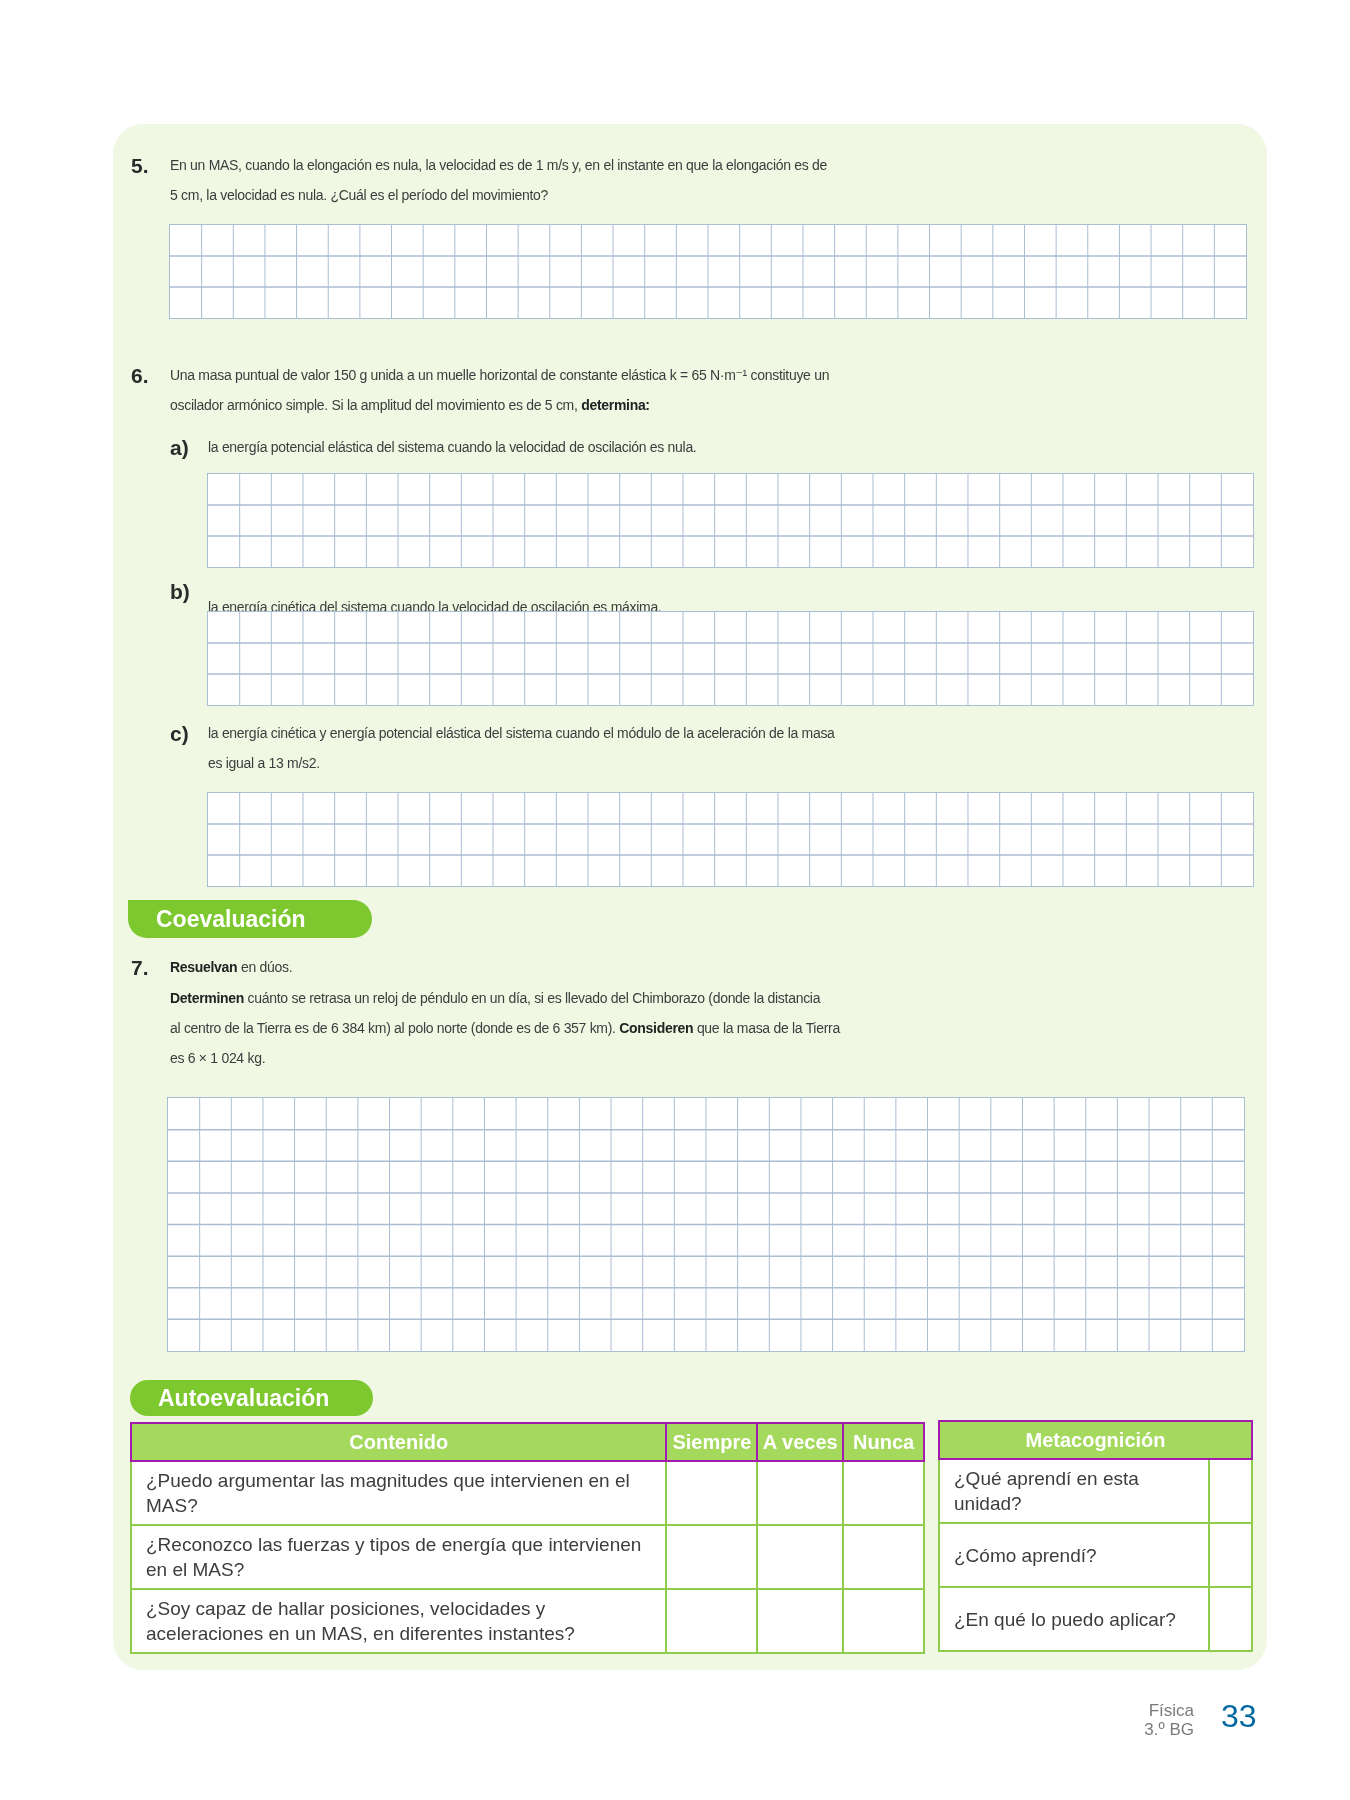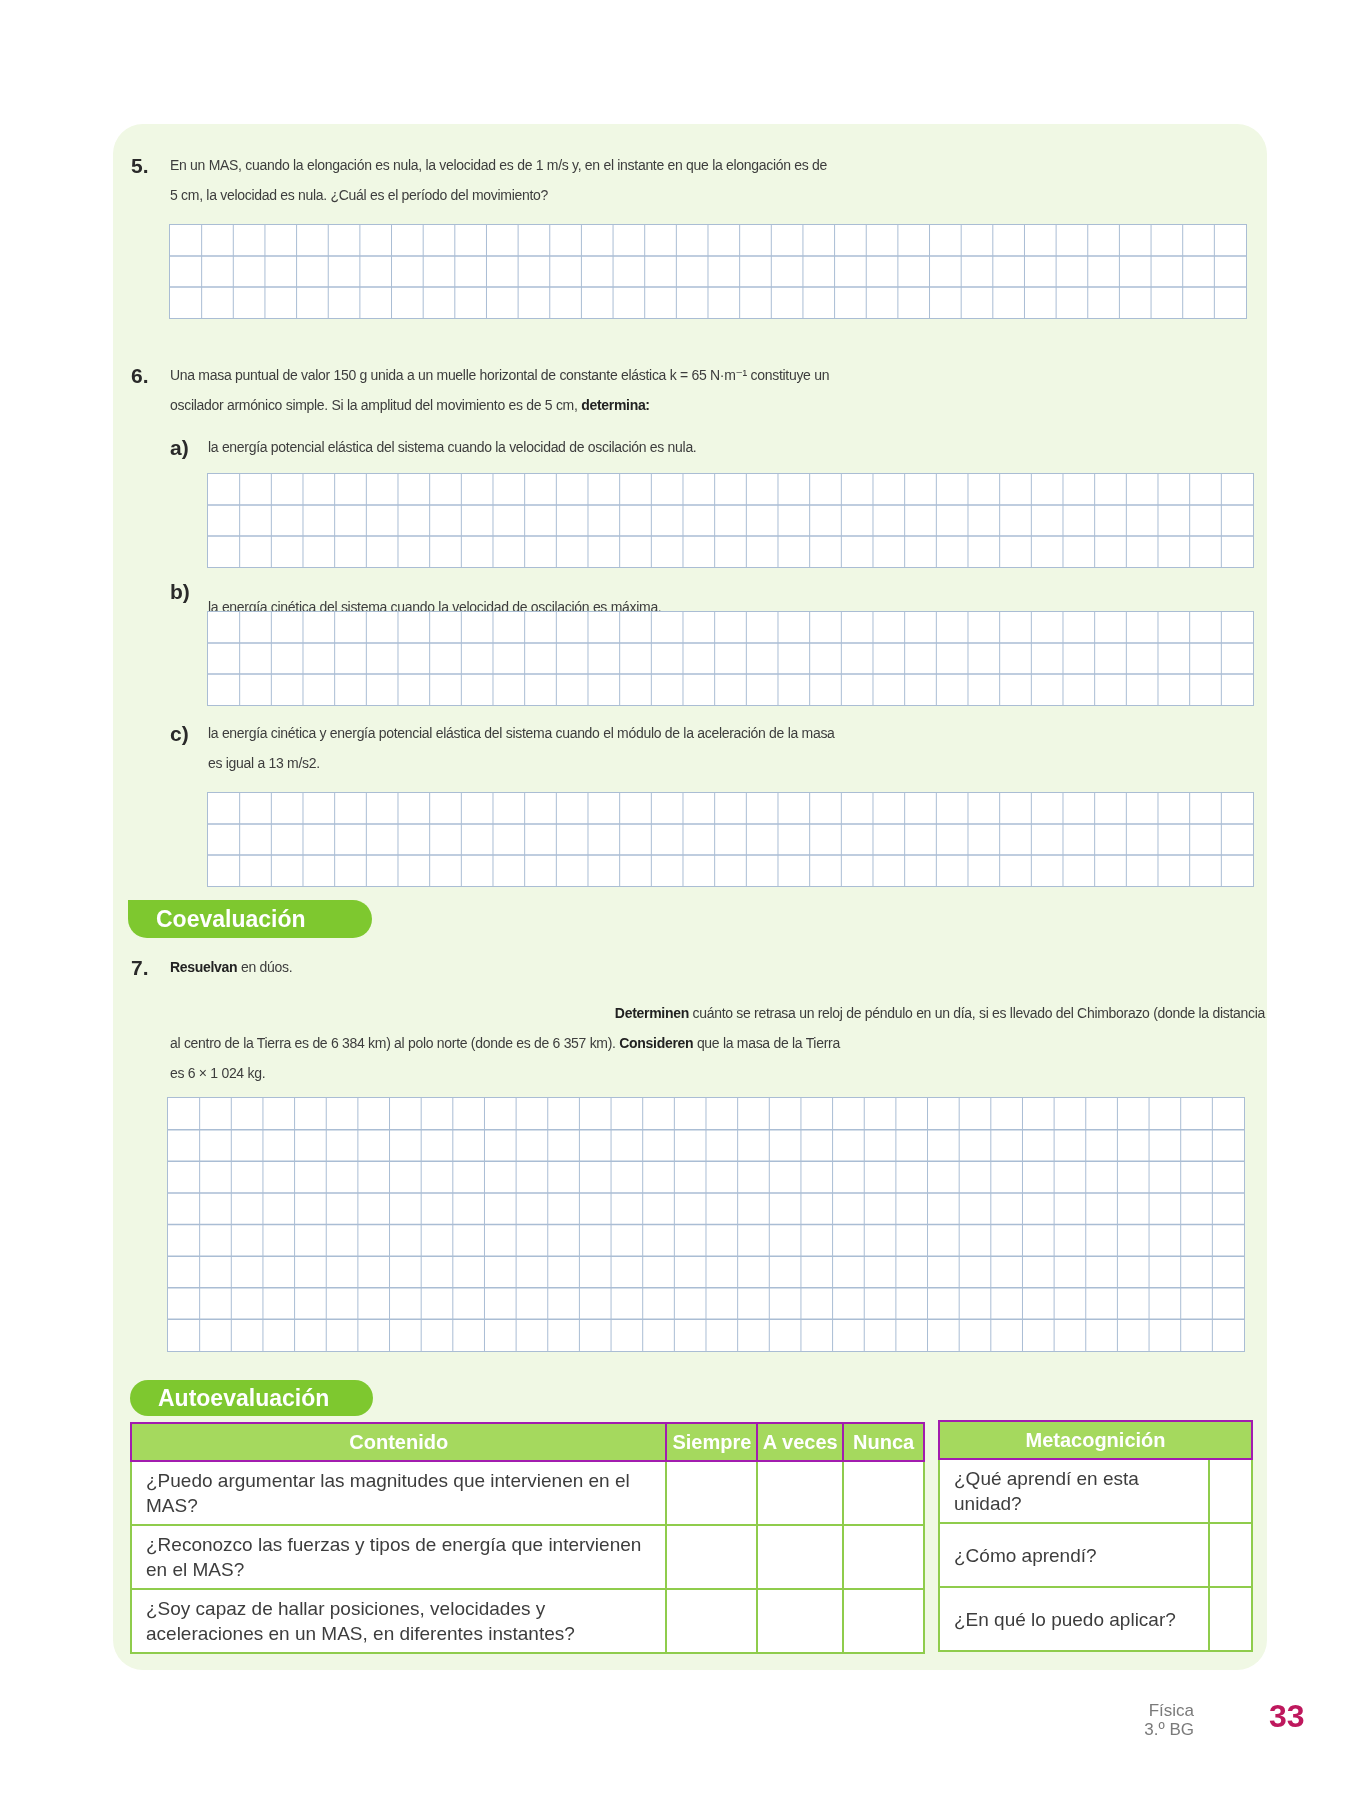--- a/index.html
+++ b/index.html
@@ -16,21 +16,21 @@
   .pill { position:absolute; background:#7ec82f; color:#ffffff; font-weight:bold; font-size:23px;
           border-radius:0 20px 20px 20px; box-sizing:border-box; padding-left:28px; line-height:38px; }
   .pill.rounded { border-radius:20px; }
   table.eval { position:absolute; border-collapse:collapse; font-size:19px; }
   table.eval th { background:#a5d95e; color:#ffffff; font-weight:bold; font-size:20px;
                   border:2px solid #a21caf; padding:0 4px; height:36px; white-space:nowrap; }
   table.eval td { background:#ffffff; border:2px solid #8fcc4c; color:#3d3d3d; padding:2px 14px;
                   vertical-align:middle; line-height:25px; }
   .footer-subject { position:absolute; right:156px; top:1701px; text-align:right; font-size:17px;
                     line-height:19px; color:#7a7a7a; }
-  .footer-page { position:absolute; left:1221px; top:1698px; font-size:32px; font-weight:bold; color:#be185d;margin-left:48px; }
+  .footer-page { position:absolute; left:1221px; top:1698px; font-size:32px; font-weight:normal; color:#0369a1; }
 </style>
 </head>
 <body>
 
 <div class="panel"></div>
 
 <div class="qnum" style="left:131px;top:154px;">5.</div>
 <div class="qtext" style="left:170px;top:150px;width:1090px;">
   <div>En un MAS, cuando la elongación es nula, la velocidad es de 1 m/s y, en el instante en que la elongación es de</div>
   <div>5 cm, la velocidad es nula. ¿Cuál es el período del movimiento?</div>
@@ -208,21 +208,21 @@
       <line x1="969.6969696969697" x2="969.6969696969697" y1="0" y2="1000" stroke="#aabdd4" stroke-width="1" vector-effect="non-scaling-stroke"></line>
       <line x1="0" x2="1000" y1="333.3333333333333" y2="333.3333333333333" stroke="#aabdd4" stroke-width="1.5" vector-effect="non-scaling-stroke"></line>
       <line x1="0" x2="1000" y1="666.6666666666666" y2="666.6666666666666" stroke="#aabdd4" stroke-width="1.5" vector-effect="non-scaling-stroke"></line>
     </svg>
   </div>
 
 <div class="pill" style="left:128px;top:900px;width:244px;height:38px;">Coevaluación</div>
 <div class="qnum" style="left:131px;top:956px;">7.</div>
 <div class="qtext" style="left:170px;top:952px;width:1095px;">
   <div><b>Resuelvan</b><span> en dúos.</span></div>
-  <div style="margin-top:16px;text-align:right;"><b>Determinen</b><span> cuánto se retrasa un reloj de péndulo en un día, si es llevado del Chimborazo (donde la distancia</span></div>
+  <div style="margin-top:1px;"><b>Determinen</b><span> cuánto se retrasa un reloj de péndulo en un día, si es llevado del Chimborazo (donde la distancia</span></div>
   <div><span>al centro de la Tierra es de 6 384 km) al polo norte (donde es de 6 357 km). </span><b>Consideren</b><span> que la masa de la Tierra</span></div>
   <div>es 6 × 1 024 kg.</div>
 </div>
 <div class="grid" style="left:167px;top:1097px;width:1078px;height:255px;">
     <svg viewBox="0 0 1000 1000" preserveAspectRatio="none">
       <line x1="29.41176470588235" x2="29.41176470588235" y1="0" y2="1000" stroke="#aabdd4" stroke-width="1" vector-effect="non-scaling-stroke"></line>
       <line x1="58.8235294117647" x2="58.8235294117647" y1="0" y2="1000" stroke="#aabdd4" stroke-width="1" vector-effect="non-scaling-stroke"></line>
       <line x1="88.23529411764706" x2="88.23529411764706" y1="0" y2="1000" stroke="#aabdd4" stroke-width="1" vector-effect="non-scaling-stroke"></line>
       <line x1="117.6470588235294" x2="117.6470588235294" y1="0" y2="1000" stroke="#aabdd4" stroke-width="1" vector-effect="non-scaling-stroke"></line>
       <line x1="147.05882352941177" x2="147.05882352941177" y1="0" y2="1000" stroke="#aabdd4" stroke-width="1" vector-effect="non-scaling-stroke"></line>

